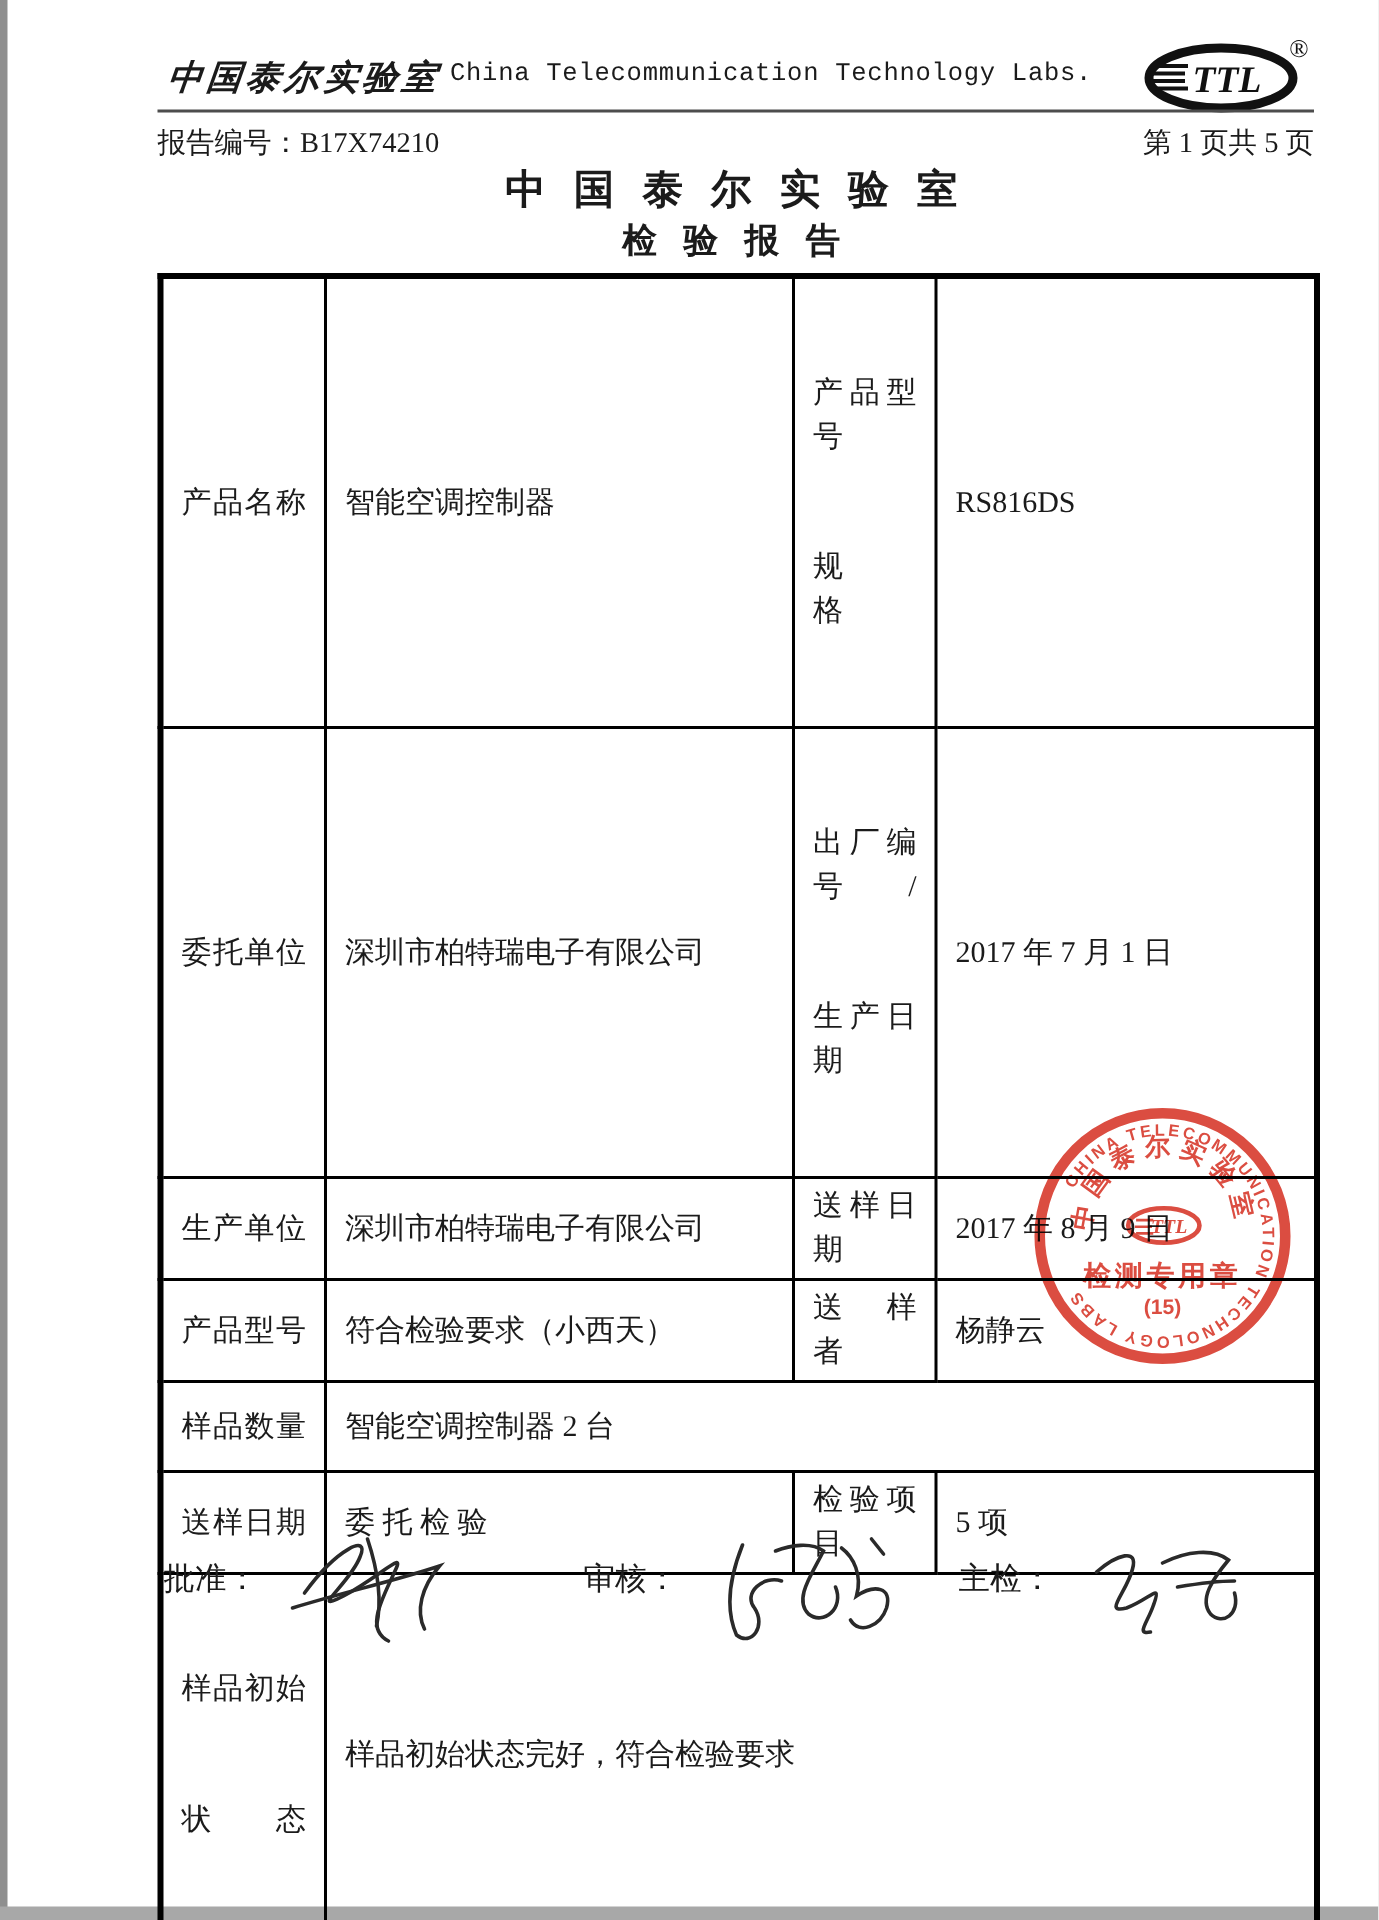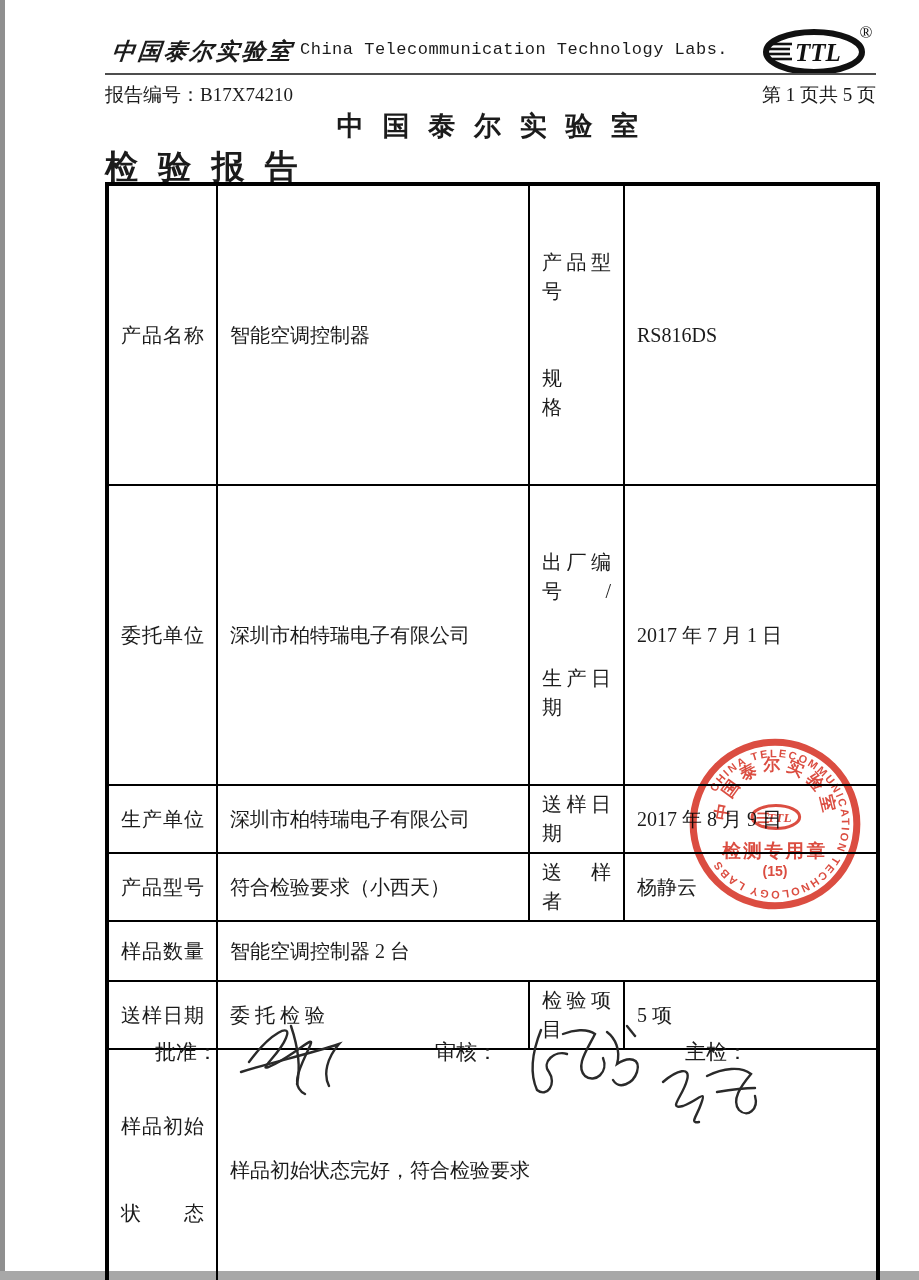--- a/index.html
+++ b/index.html
@@ -22,43 +22,43 @@
   }
   .logo { position:absolute; left:762px; top:24px; }
   .header-rule { position:absolute; left:105px; top:73px; width:771px; height:2px; background:#4d4d4d; }
   .report-line { position:absolute; left:105px; top:82px; width:771px; font-size:19px; }
   .report-no { float:left; }
   .page-info { float:right;margin-left:29px; }
 
   
   .title1 { position:absolute; left:105px; top:108px; width:771px; text-align:center;
             font-size:27px; font-weight:bold; letter-spacing:6px; }
-  .title2 { position:absolute; left:105px; top:145px; width:771px; 
-            font-size:33px; font-weight:bold; letter-spacing:6px; }
+  .title2 { position:absolute; left:105px; top:145px; width:771px; text-align:center;
+            font-size:23px; font-weight:bold; letter-spacing:6px; }
 
   
   table.report {
     position:absolute; left:105px; top:182px; width:771px; height:818px;
     border-collapse:collapse; table-layout:fixed; font-size:20px;
   }
   table.report { border:4px solid #000; }
   table.report td { border:2px solid #000; padding:4px 12px; vertical-align:middle;
                     white-space:pre-wrap; line-height:1.45; }
   td.lab { text-align:justify; text-align-last:justify; }
   td.val { text-align:left; }
   .two-line div { text-align:justify; text-align-last:justify; }
 
   
   .stamp { position:absolute; left:687px; top:736px; width:176px; height:176px;
            opacity:0.88; mix-blend-mode:multiply; pointer-events:none; }
 
   
   .sig-row { position:absolute; left:105px; top:1018px; width:771px; height:100px; font-size:21px; }
   .sig-block { position:absolute; top:14px; }
-  .sig-label { display:inline-block; vertical-align:top; padding-top:6px;padding-left:46px; }
+  .sig-label { display:inline-block; vertical-align:top; padding-top:6px; }
   .sig-svg { display:inline-block; vertical-align:top; margin-left:8px; margin-top:-18px; }
 </style>
 </head>
 <body>
 
 <div class="page">
   <div class="edge-left"></div>
   <div class="edge-bottom"></div>
 
   <div class="org-cn">中国泰尔实验室</div>

